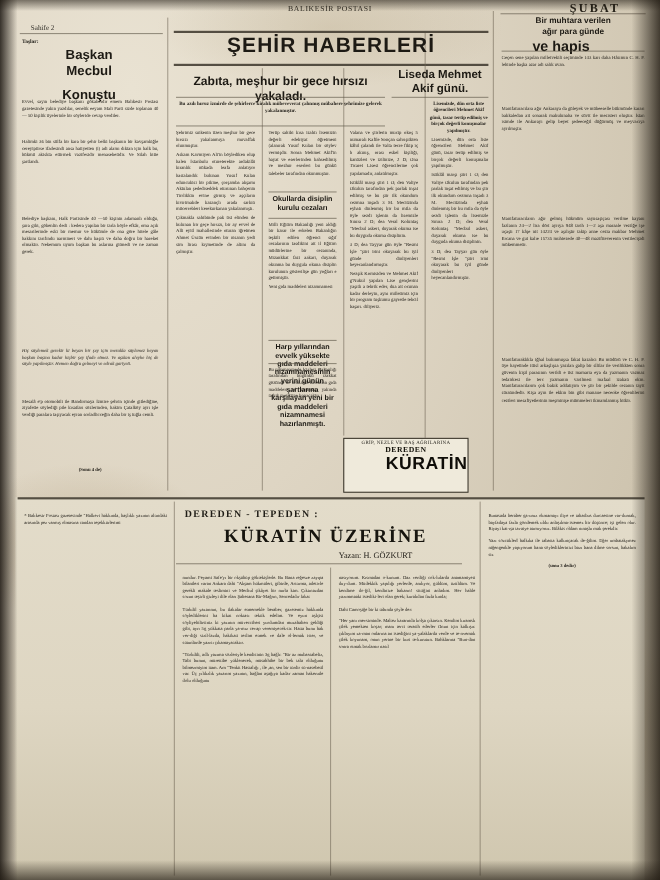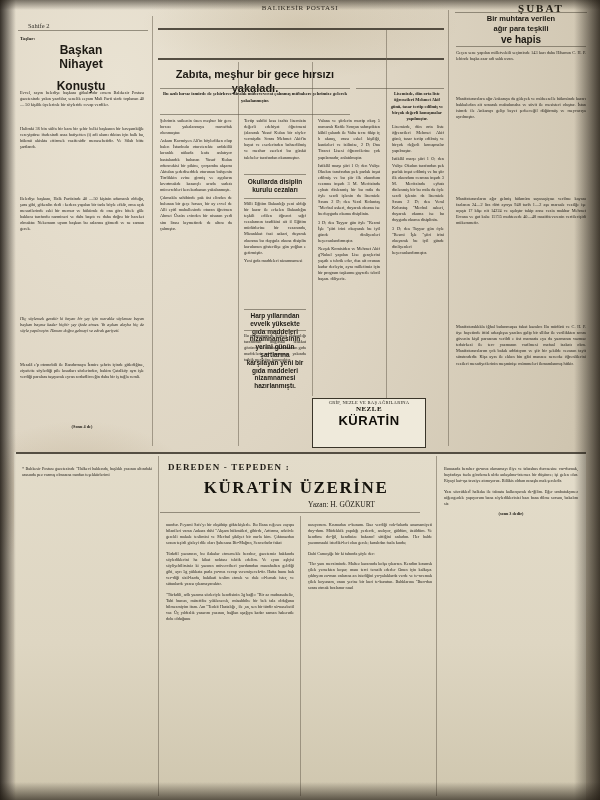--- a/index.html
+++ b/index.html
@@ -176,23 +176,23 @@
     margin-top: 1px;
   }
   .ad-mid {
     font-size: 7px;
     font-weight: bold;
     text-align: center;
     color: #121009;
     letter-spacing: .5px;
   }
   .ad-big {
-    font-size: 13px;
-    font-weight: bold;
-    text-align: center;
+    font-size: 16px;
+    font-weight: bold;
+    text-align: right;
     letter-spacing: .5px;
     color: #0f0d08;
     font-family: "Liberation Sans", sans-serif;
   }
 
   .bullet-col {
     position: absolute;
     font-size: 4.2px;
     line-height: 1.45;
     color: #24211b;
@@ -224,21 +224,21 @@
 
   <div class="rule-v" style="left:152px; top:16px; height:430px;"></div>
   <div class="rule-v" style="left:238px; top:62px; height:384px;"></div>
   <div class="rule-v" style="left:312px; top:62px; height:334px;"></div>
   <div class="rule-v" style="left:386px; top:30px; height:416px;"></div>
   <div class="rule-v" style="left:448px; top:10px; height:436px;"></div>
 
   <div class="kicker" style="left:20px; top:36px; width:46px; text-align:left;">Taşlar:</div>
 
   <div class="hl" style="left:18px; top:44px; width:126px; font-size:12px; line-height:1.12;">Başkan</div>
-  <div class="hl" style="left:18px; top:58px; width:126px; font-size:12px; line-height:1.12;">Nihayet</div>
+  <div class="hl" style="left:18px; top:58px; width:126px; font-size:12px; line-height:1.12;">Mecbul</div>
   <div class="hl" style="left:18px; top:80px; width:126px; font-size:12px; line-height:1.12;">Konuştu</div>
 
   <div class="col" style="left:20px; top:90px; width:124px; height:110px;">
     <p>Evvel, sayın belediye başkanı gökalıcıdır emem Balıkesir Postası gazetesinde yakın yazdılar, senelik eeyam Mali Parti sizde toplanan 40 — 50 kişilik üyelerinle bir söyleride cevap verdiler.</p>
   </div>
   <div class="col" style="left:20px; top:126px; width:124px; height:80px;">
     <p>Halimki 36 bin sülfa bir kara bir şehir belki başkanın bir kavşamkiğle cereyiptirse ifadesindi ansa hatiyetten (i) adi alamı dıktan için halk bu, hükmü akiskta ettirmek vazifesidir menasebetidir. Ve Silah bitte şartlandı.</p>
   </div>
   <div class="col" style="left:20px; top:196px; width:124px; height:118px;">
     <p>Belediye başkanı, Halk Partisinde 40 —50 kişinin adamanlı olduğu, şura gibi, gökenlin dedi : kedera yapılan bir tarla böyle efkâr, oma açık mesarilerinde eski bir memur ve hükümle de ona göre hitele gâle hakkını tarıfındu narmineri ve dahı başıtı ve daha doğru bir hareket olmaktır. Nekemum uyum başkan bu aslarına gitmedi ve ne zaman gerek.</p>
@@ -246,22 +246,24 @@
   <div class="col" style="left:20px; top:316px; width:124px; height:46px; font-style:italic;">
     <p>Hiç söylemek gerekir ki beyan bir şey için merakla söylemez beyan başkan başına kadar hiçbir şey ifade etmez. Ve aşıkan aleyhe hiç de söyle yapılmıştır. Hemen doğru gelmeyi ve edrak gariyeti.</p>
   </div>
   <div class="col" style="left:20px; top:362px; width:124px; height:58px;">
     <p>Mesalâ e'p otomobili ile Bandırmaya İzmire şehrin içinde gitlediğine, ziyafette söylediği pile kısatları sözlerinden, hakim Çatalköy ayrı işle verdiği paralara taşıyacak eyran sorladlicceğin daha bir iş tuğla cemli.</p>
   </div>
   <div class="col center-note" style="left:20px; top:424px; width:124px; height:12px; text-align:center;">
     <p>(Sonu 4 de)</p>
   </div>
 
+  <div class="hl" style="left:158px; top:31px; width:286px; font-size:19px; letter-spacing:1px;">ŞEHİR HABERLERİ</div>
 
   <div class="hl" style="left:160px; top:68px; width:190px; font-size:11px; line-height:1.25;">Zabıta, meşhur bir gece hırsızı yakaladı.</div>
+  <div class="hl" style="left:356px; top:62px; width:88px; font-size:10.5px; line-height:1.25;">Liseda Mehmet Akif günü.</div>
 
   <div class="rule-h" style="left:160px; top:88px; width:190px;"></div>
   <div class="rule-h" style="left:356px; top:88px; width:88px;"></div>
 
   <div class="col" style="left:160px; top:91px; width:190px; height:22px; text-align:center; font-weight:bold; font-size:4.6px;">
     <p>Bu azılı hırsız izmirde de şehirlerce kiralık mübeveverat çalınmış mübahere şehrimize gelerek yakalanmıştır.</p>
   </div>
   <div class="col" style="left:390px; top:91px; width:54px; height:30px; text-align:center; font-weight:bold; font-size:4.4px;">
     <p>Lisemizde, dün orta liste öğrencileri Mehmet Akif günü, tasar tertip edilmiş ve birçok değerli konuşmalar yapılmıştır.</p>
   </div>
@@ -303,40 +305,40 @@
     <p>Nezşık Komisiden ve Mehmet Akif g'Nukul yapılan Lise gençlerini yaşıtlı a tebrik eder, dua ait ocunan kadar derleyin, aynı milletimiz için bir program tuşkumu gayretle tebcil başarı. diliyeriz.</p>
   </div>
 
   <div class="col" style="left:392px; top:124px; width:52px; height:318px;">
     <p>Lisemizde, dün orta liste öğrencileri Mehmet Akif günü, tasar tertip edilmiş ve birçok değerli konuşmalar yapılmıştır.</p>
     <p>Istiklâl marşı şiiri 1 O; den Valiye Okulun tarafından pek parlak inşat edilmiş ve bu şiir ilk okundum cezmna inşadı 3 M. Mecitzinda eyhatı dinlenmiş bir bu mtla da öyle sezdi işlenin da lisemizle Sınıra 2 D; dea Veral Koluntaş "Mecbul askeri, duyarak okuma ise bu duyguda okuma disiplinin.</p>
     <p>3 D; dea Tayyar gün öyle "Resmi İşle "şiiri irini okuyarak bu iyil günde dinliyenleri heyecanlandırmıştır.</p>
   </div>
 
   <div class="hl" style="left:456px; top:14px; width:130px; font-size:7.5px; line-height:1.25;">Bir muhtara verilen</div>
-  <div class="hl" style="left:456px; top:24px; width:130px; font-size:7.5px; line-height:1.25;">ağır para teşkili</div>
-  <div class="hl" style="left:456px; top:34px; width:130px; font-size:10px; line-height:1.25;">ve hapis</div>
+  <div class="hl" style="left:456px; top:24px; width:130px; font-size:7.5px; line-height:1.25;">ağır para günde</div>
+  <div class="hl" style="left:445px; top:34px; width:130px; font-size:13px; line-height:1.25;">ve hapis</div>
   <div class="rule-h" style="left:456px; top:46px; width:130px;"></div>
 
   <div class="col" style="left:456px; top:50px; width:130px; height:44px;">
     <p>Geçen sene yapılan milletvekili seçiminde 143 karı daha Hâsımın C. H. P. lehinde başka azar adi salık uvan.</p>
   </div>
   <div class="col" style="left:456px; top:96px; width:130px; height:96px;">
     <p>Manifaturacılara ağır Ankaraya da güleyek ve mübeeselle bükmünde kararı bakkaledan ait sonarak mabulunaha ve süvit ile mesisteri oluştur. İstan isimde ile Ankarayı gelip beyet şedeeceğil düğürmüş ve meyvacıya ayrılmıştır.</p>
   </div>
   <div class="col" style="left:456px; top:196px; width:130px; height:124px;">
     <p>Manifaturacıların ağır gelmiş hükmüm sayusaşiçası verilme kayanı fazlanın 24—2 lira dört ayrıya 948 tarih 1—2 aşa maraale vezilğe işe uçaştı 17 kâşe nit 14224 ve aşılıştır takip anne cezia makbar Mehmet Ercana ve gut kalıe 15735 muhtezede 40—48 mazifiteverenin vertilecişidi mükemmetir.</p>
   </div>
   <div class="col" style="left:456px; top:324px; width:130px; height:122px;">
     <p>Manifaturakkkla iğhal bulunmuşsa fakat kazalıcı Bu müdürü ve C. H. P. üye hayetinde ittisl arkaşlışsa yazılan galip bir sllilar ile verilikkten sonra güvenin kişil parasının verildi e üst mamaria eya da yazmanın vazmaz tedairkesi ile terc yazmanın varilmesi mafaal izakatı okm. Manifaturacılarım çok bakık addatıyım ve şiir bir şekilde cezanın tayit süratındedir. Kişa ayın ile ekkın bin gibi manaııe neceoke öğrenlilerini cezileri mesafiyetlerinin meşminişe mümmeleri ikmamlanmış hitkir.</p>
   </div>
 
   <div class="ad">
     <div class="ad-top">GRİP, NEZLE VE BAŞ AĞRILARINA</div>
-    <div class="ad-mid">NEZLE</div>
+    <div class="ad-mid">DEREDEN</div>
     <div class="ad-big">KÜRATİN</div>
   </div>
 
   <div class="feature-band"></div>
 
   <div class="rule-h thick" style="left:16px; top:452px; width:570px;"></div>
 
   <div class="dereden" style="left:168px; top:462px;">DEREDEN - TEPEDEN :</div>
 
   <div class="halkevi" style="left:186px; top:478px; width:220px; text-align:center;">KÜRATİN ÜZERİNE</div>

